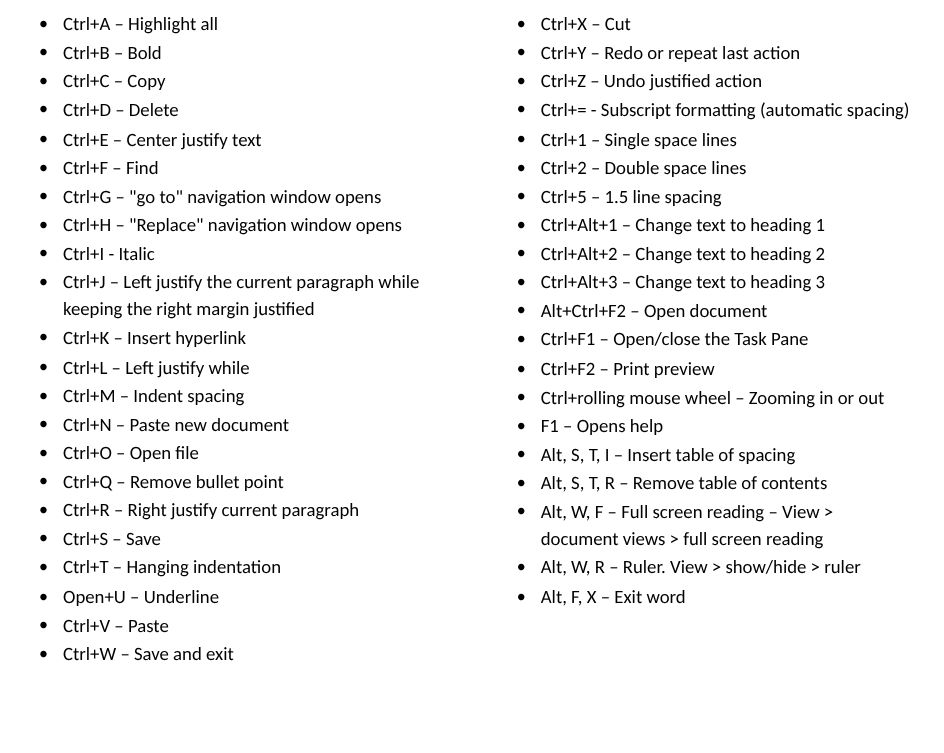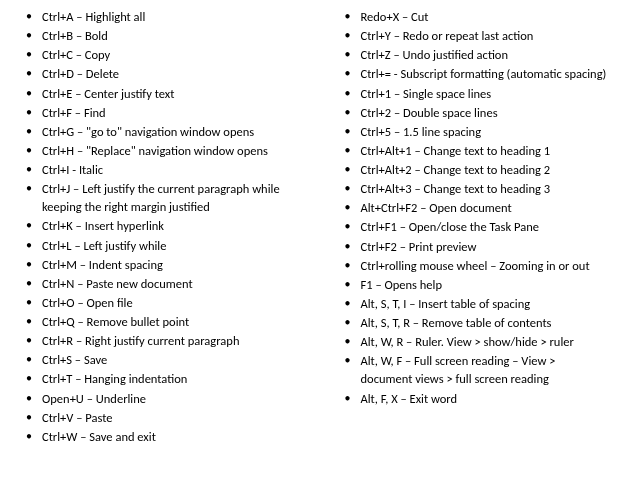--- a/index.html
+++ b/index.html
@@ -57,35 +57,35 @@
         <li>Ctrl+R – Right justify current paragraph</li>
         <li>Ctrl+S – Save</li>
         <li>Ctrl+T – Hanging indentation</li>
         <li>Open+U – Underline</li>
         <li>Ctrl+V – Paste</li>
         <li>Ctrl+W – Save and exit</li>
       </ul>
   </div>
   <div class="col">
     <ul>
-        <li>Redo+X – Cut</li>
+        <li>Ctrl+X – Cut</li>
         <li>Ctrl+Y – Redo or repeat last action</li>
         <li>Ctrl+Z – Undo justified action</li>
         <li>Ctrl+= - Subscript formatting (automatic spacing)</li>
         <li>Ctrl+1 – Single space lines</li>
         <li>Ctrl+2 – Double space lines</li>
         <li>Ctrl+5 – 1.5 line spacing</li>
         <li>Ctrl+Alt+1 – Change text to heading 1</li>
         <li>Ctrl+Alt+2 – Change text to heading 2</li>
         <li>Ctrl+Alt+3 – Change text to heading 3</li>
         <li>Alt+Ctrl+F2 – Open document</li>
         <li>Ctrl+F1 – Open/close the Task Pane</li>
         <li>Ctrl+F2 – Print preview</li>
         <li>Ctrl+rolling mouse wheel – Zooming in or out</li>
         <li>F1 – Opens help</li>
         <li>Alt, S, T, I – Insert table of spacing</li>
         <li>Alt, S, T, R – Remove table of contents</li>
+        <li>Alt, W, F – Full screen reading – View &gt; document views &gt; full screen reading</li>
         <li>Alt, W, R – Ruler. View &gt; show/hide &gt; ruler</li>
-        <li>Alt, W, F – Full screen reading – View &gt; document views &gt; full screen reading</li>
         <li>Alt, F, X – Exit word</li>
       </ul>
   </div>
 </div>
 
 </body></html>

